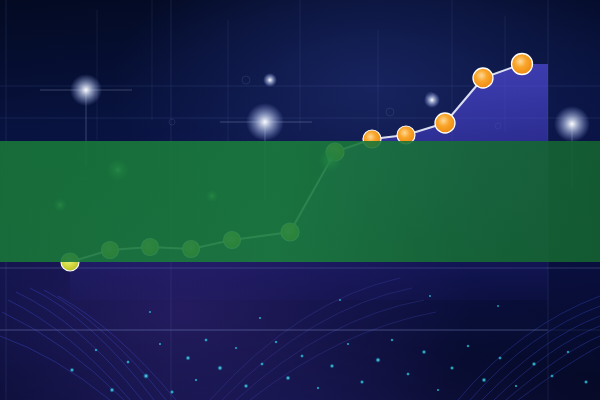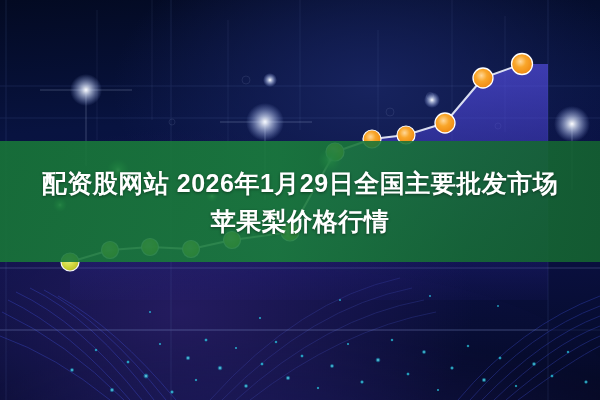--- a/index.html
+++ b/index.html
@@ -276,18 +276,14 @@
       <line x1="86" y1="90" x2="86" y2="166"></line>
       <line x1="265" y1="122" x2="265" y2="200"></line>
       <line x1="572" y1="124" x2="572" y2="190"></line>
       <line x1="40" y1="90" x2="132" y2="90"></line>
       <line x1="220" y1="122" x2="312" y2="122"></line>
     </g>
   </svg>
 
   <div id="title-band"></div>
 
-  <div id="title-text">
-    <span id="title-line-1">配资股网站 2026年1月29日全国主要批发市场</span>
-    <span id="title-line-2">苹果梨价格行情</span>
-  </div>
 
 </div>
 
 </body></html>

